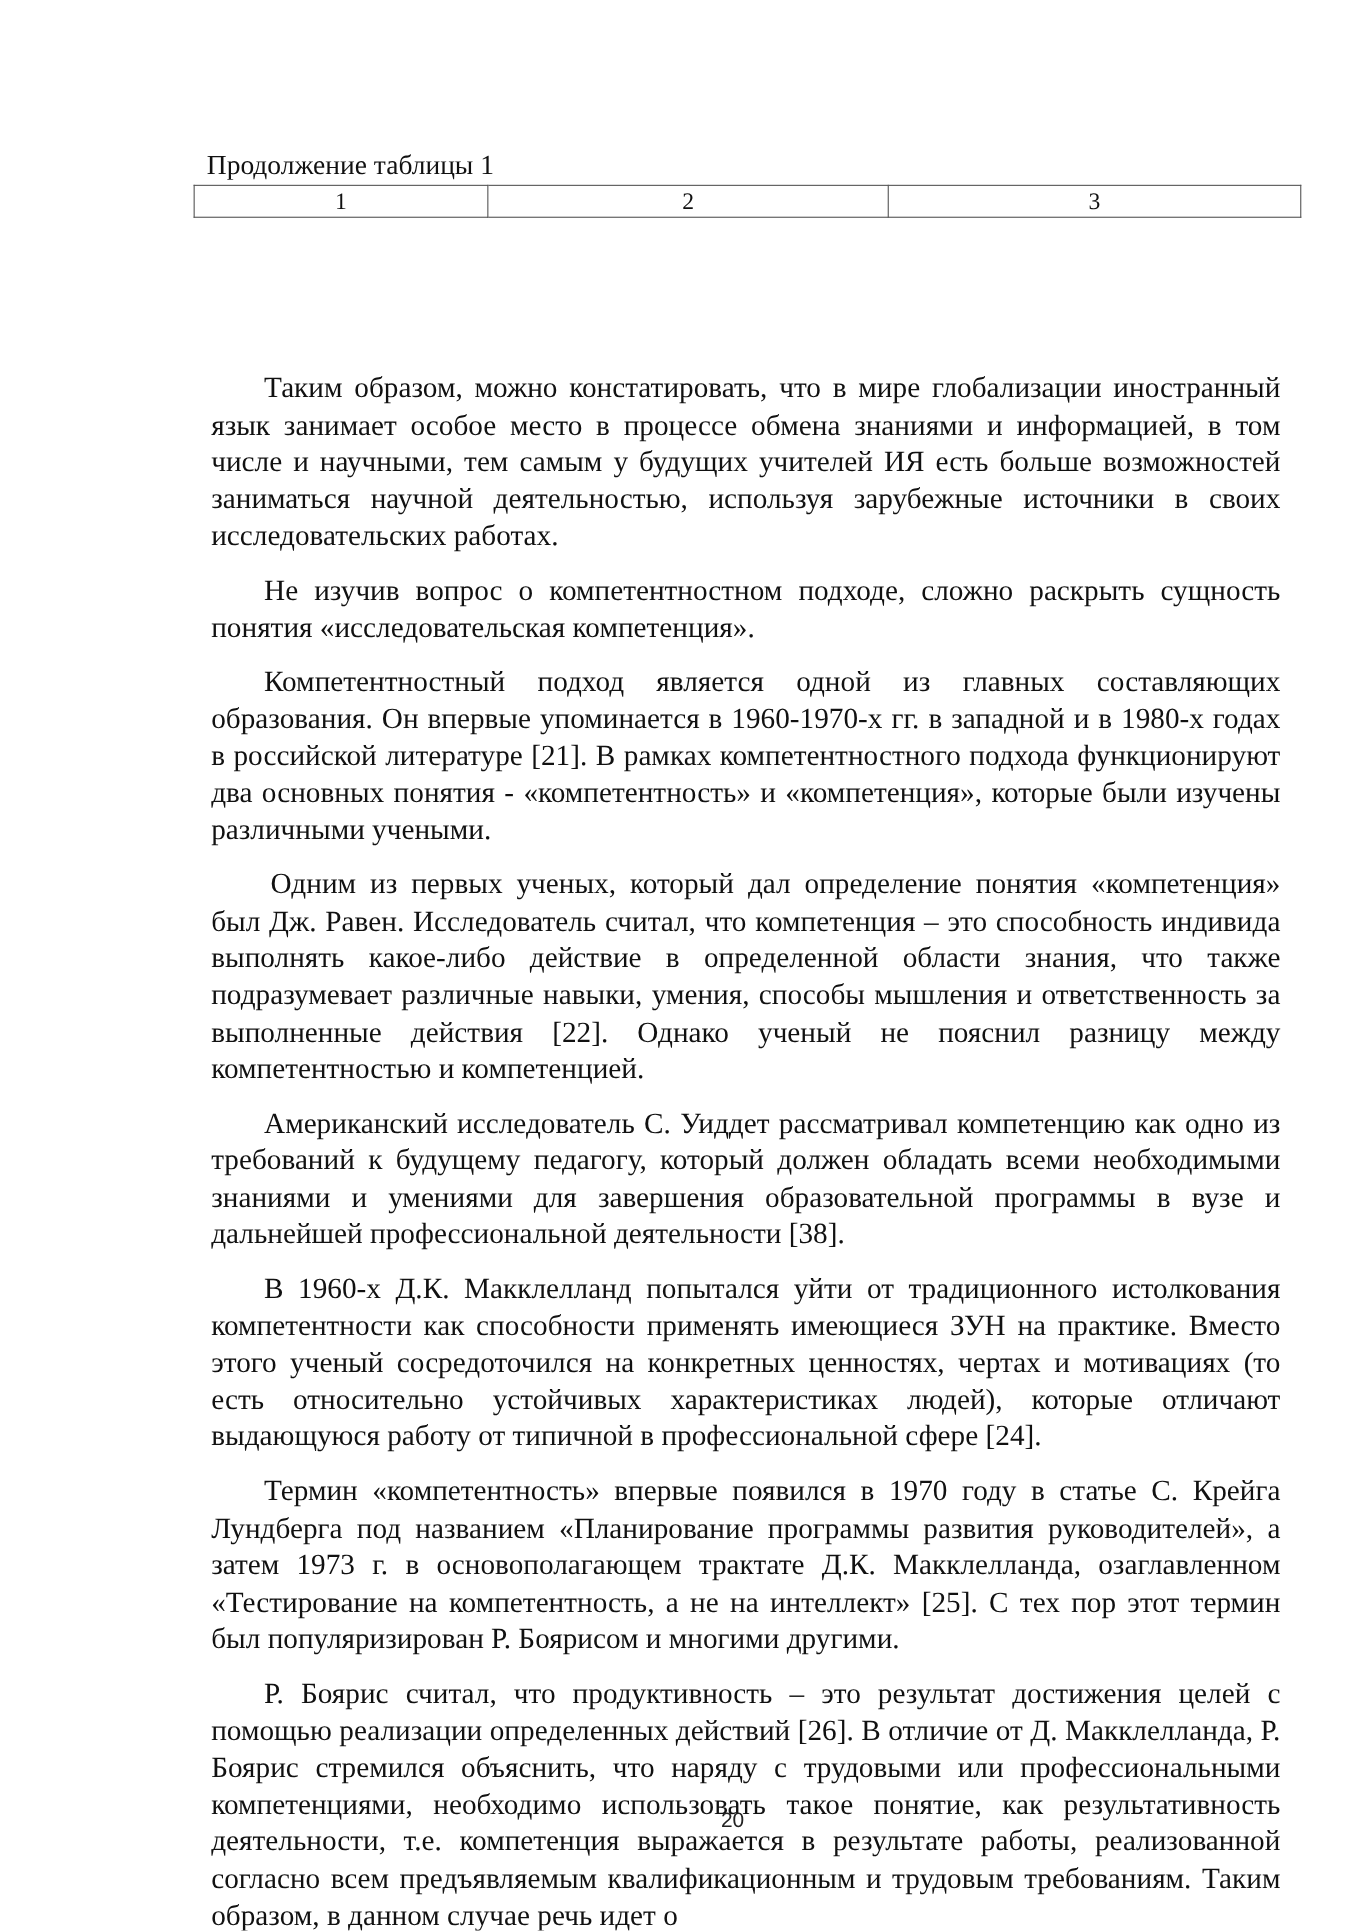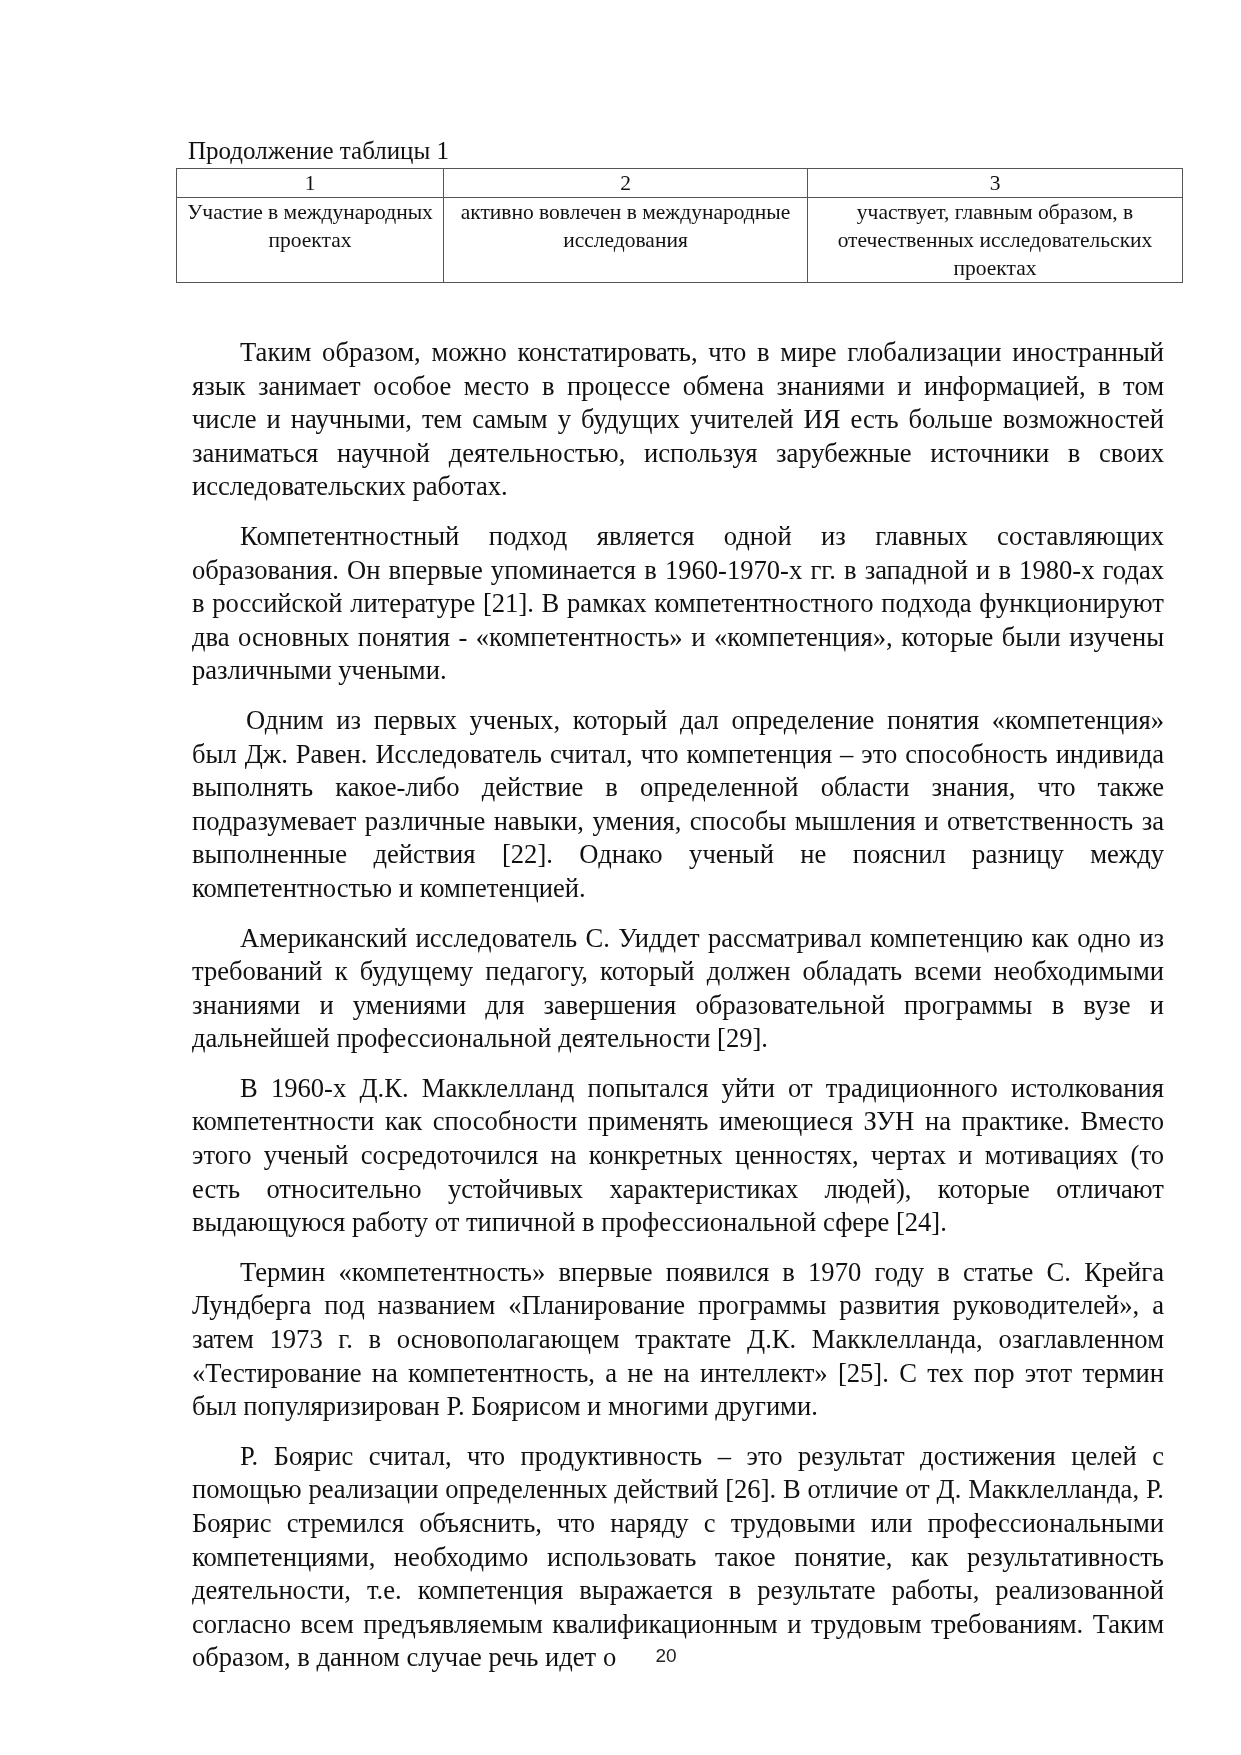--- a/index.html
+++ b/index.html
@@ -94,33 +94,29 @@
       <col class="c1">
         <col class="c2">
         <col class="c3">
     </colgroup>
     <tbody>
         <tr class="head">
       <td>1</td>
       <td>2</td>
       <td>3</td>
     </tr>
-    <tr>
-      <td>Участие в международных проектах</td>
-      <td>активно вовлечен в международные исследования</td>
-      <td>участвует, главным образом, в отечественных исследовательских проектах</td>
-    </tr>
   </tbody>
     </table>
 
   <div class="body-text">
     <p>Таким образом, можно констатировать, что в мире глобализации иностранный язык занимает особое место в процессе обмена знаниями и информацией, в том числе и научными, тем самым у будущих учителей ИЯ есть больше возможностей заниматься научной деятельностью, используя зарубежные источники в своих исследовательских работах.</p>
+    <p>Не изучив вопрос о компетентностном подходе, сложно раскрыть сущность понятия «исследовательская компетенция».</p>
     <p>Компетентностный подход является одной из главных составляющих образования. Он впервые упоминается в 1960-1970-х гг. в западной и в 1980-х годах в российской литературе [21]. В рамках компетентностного подхода функционируют два основных понятия - «компетентность» и «компетенция», которые были изучены различными учеными.</p>
     <p class="extra-indent">Одним из первых ученых, который дал определение понятия «компетенция» был Дж. Равен. Исследователь считал, что компетенция – это способность индивида выполнять какое-либо действие в определенной области знания, что также подразумевает различные навыки, умения, способы мышления и ответственность за выполненные действия [22]. Однако ученый не пояснил разницу между компетентностью и компетенцией.</p>
-    <p>Американский исследователь С. Уиддет рассматривал компетенцию как одно из требований к будущему педагогу, который должен обладать всеми необходимыми знаниями и умениями для завершения образовательной программы в вузе и дальнейшей профессиональной деятельности [29].</p>
+    <p>Американский исследователь С. Уиддет рассматривал компетенцию как одно из требований к будущему педагогу, который должен обладать всеми необходимыми знаниями и умениями для завершения образовательной программы в вузе и дальнейшей профессиональной деятельности [38].</p>
     <p>В 1960-х Д.К. Макклелланд попытался уйти от традиционного истолкования компетентности как способности применять имеющиеся ЗУН на практике. Вместо этого ученый сосредоточился на конкретных ценностях, чертах и мотивациях (то есть относительно устойчивых характеристиках людей), которые отличают выдающуюся работу от типичной в профессиональной сфере [24].</p>
     <p>Термин «компетентность» впервые появился в 1970 году в статье С. Крейга Лундберга под названием «Планирование программы развития руководителей», а затем 1973 г. в основополагающем трактате Д.К. Макклелланда, озаглавленном «Тестирование на компетентность, а не на интеллект» [25]. С тех пор этот термин был популяризирован Р. Боярисом и многими другими.</p>
     <p>Р. Боярис считал, что продуктивность – это результат достижения целей с помощью реализации определенных действий [26]. В отличие от Д. Макклелланда, Р. Боярис стремился объяснить, что наряду с трудовыми или профессиональными компетенциями, необходимо использовать такое понятие, как результативность деятельности, т.е. компетенция выражается в результате работы, реализованной согласно всем предъявляемым квалификационным и трудовым требованиям. Таким образом, в данном случае речь идет о</p>
   </div>
 
   <div class="page-number">20</div>
 
 </div>
 
 </body></html>

